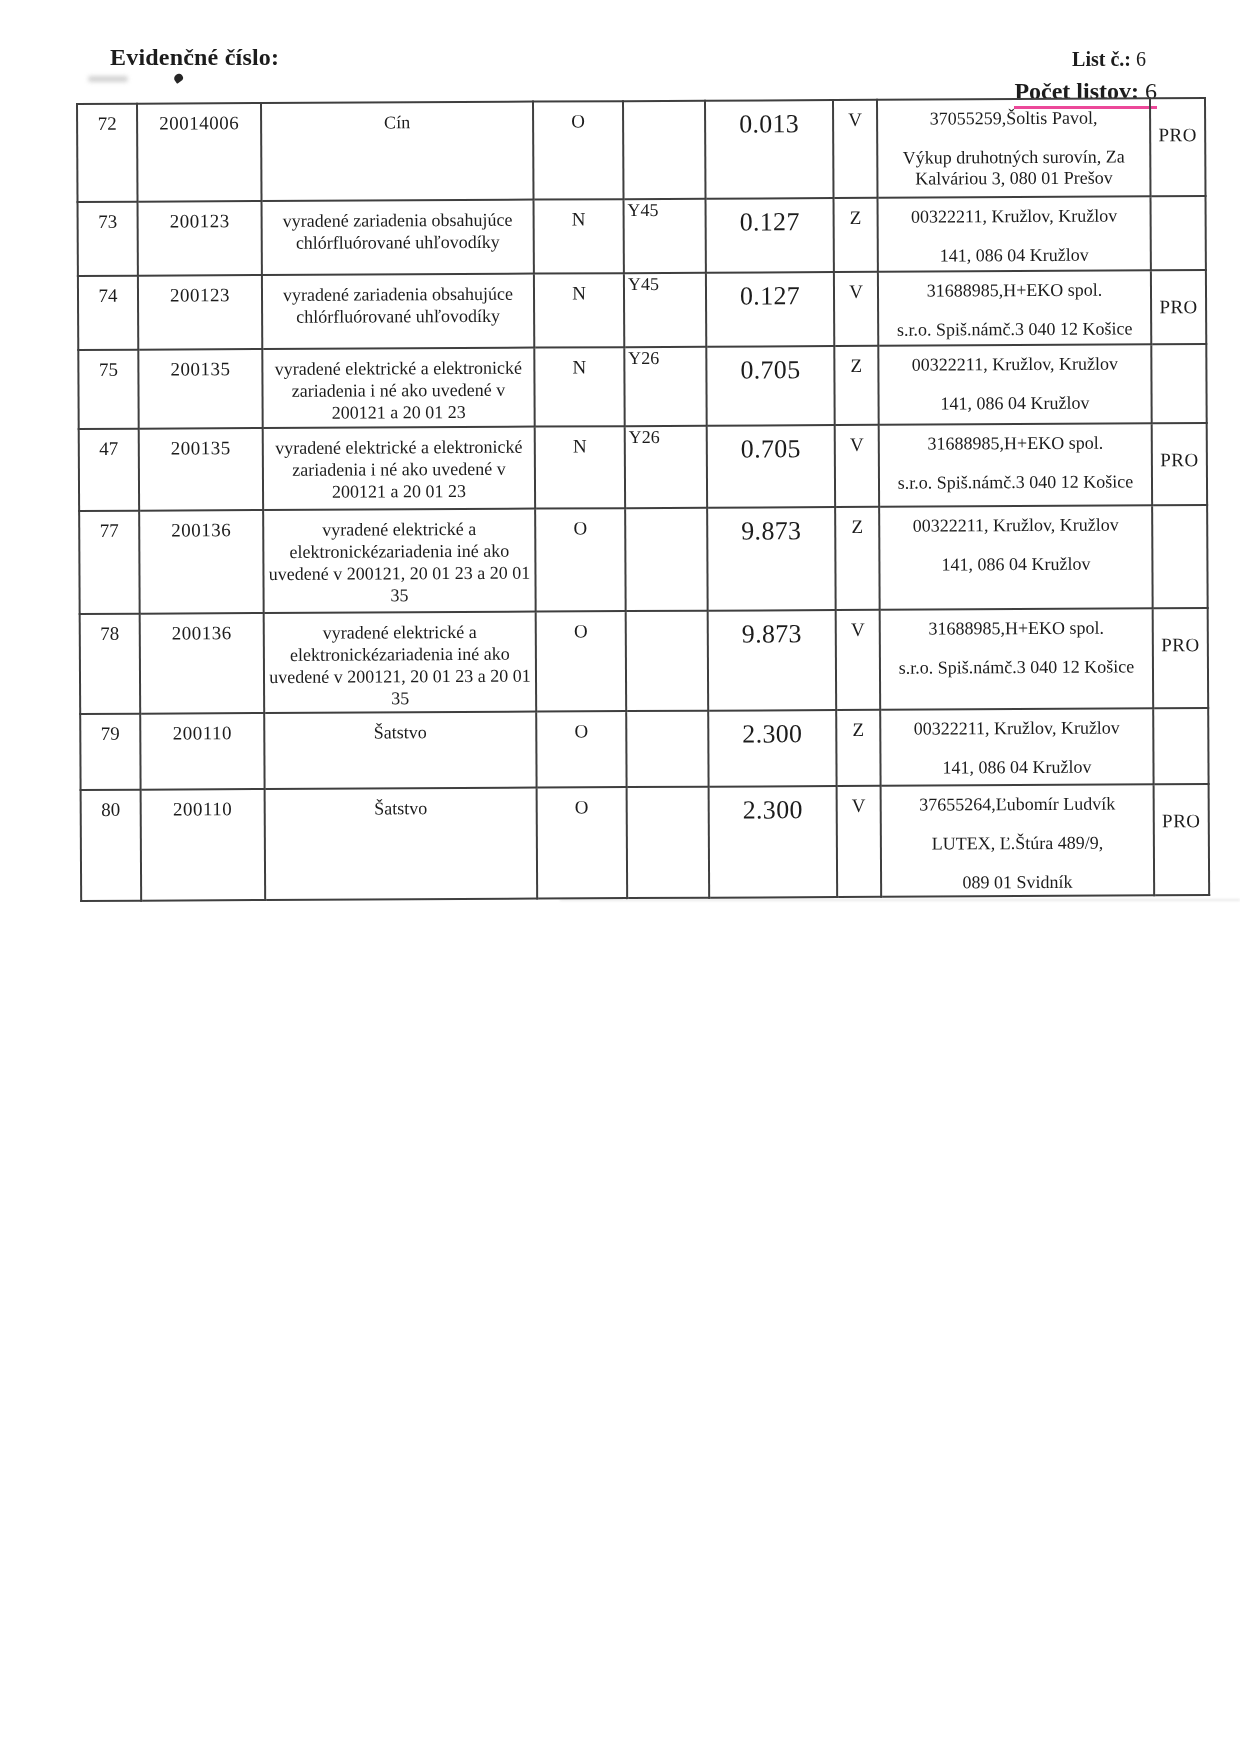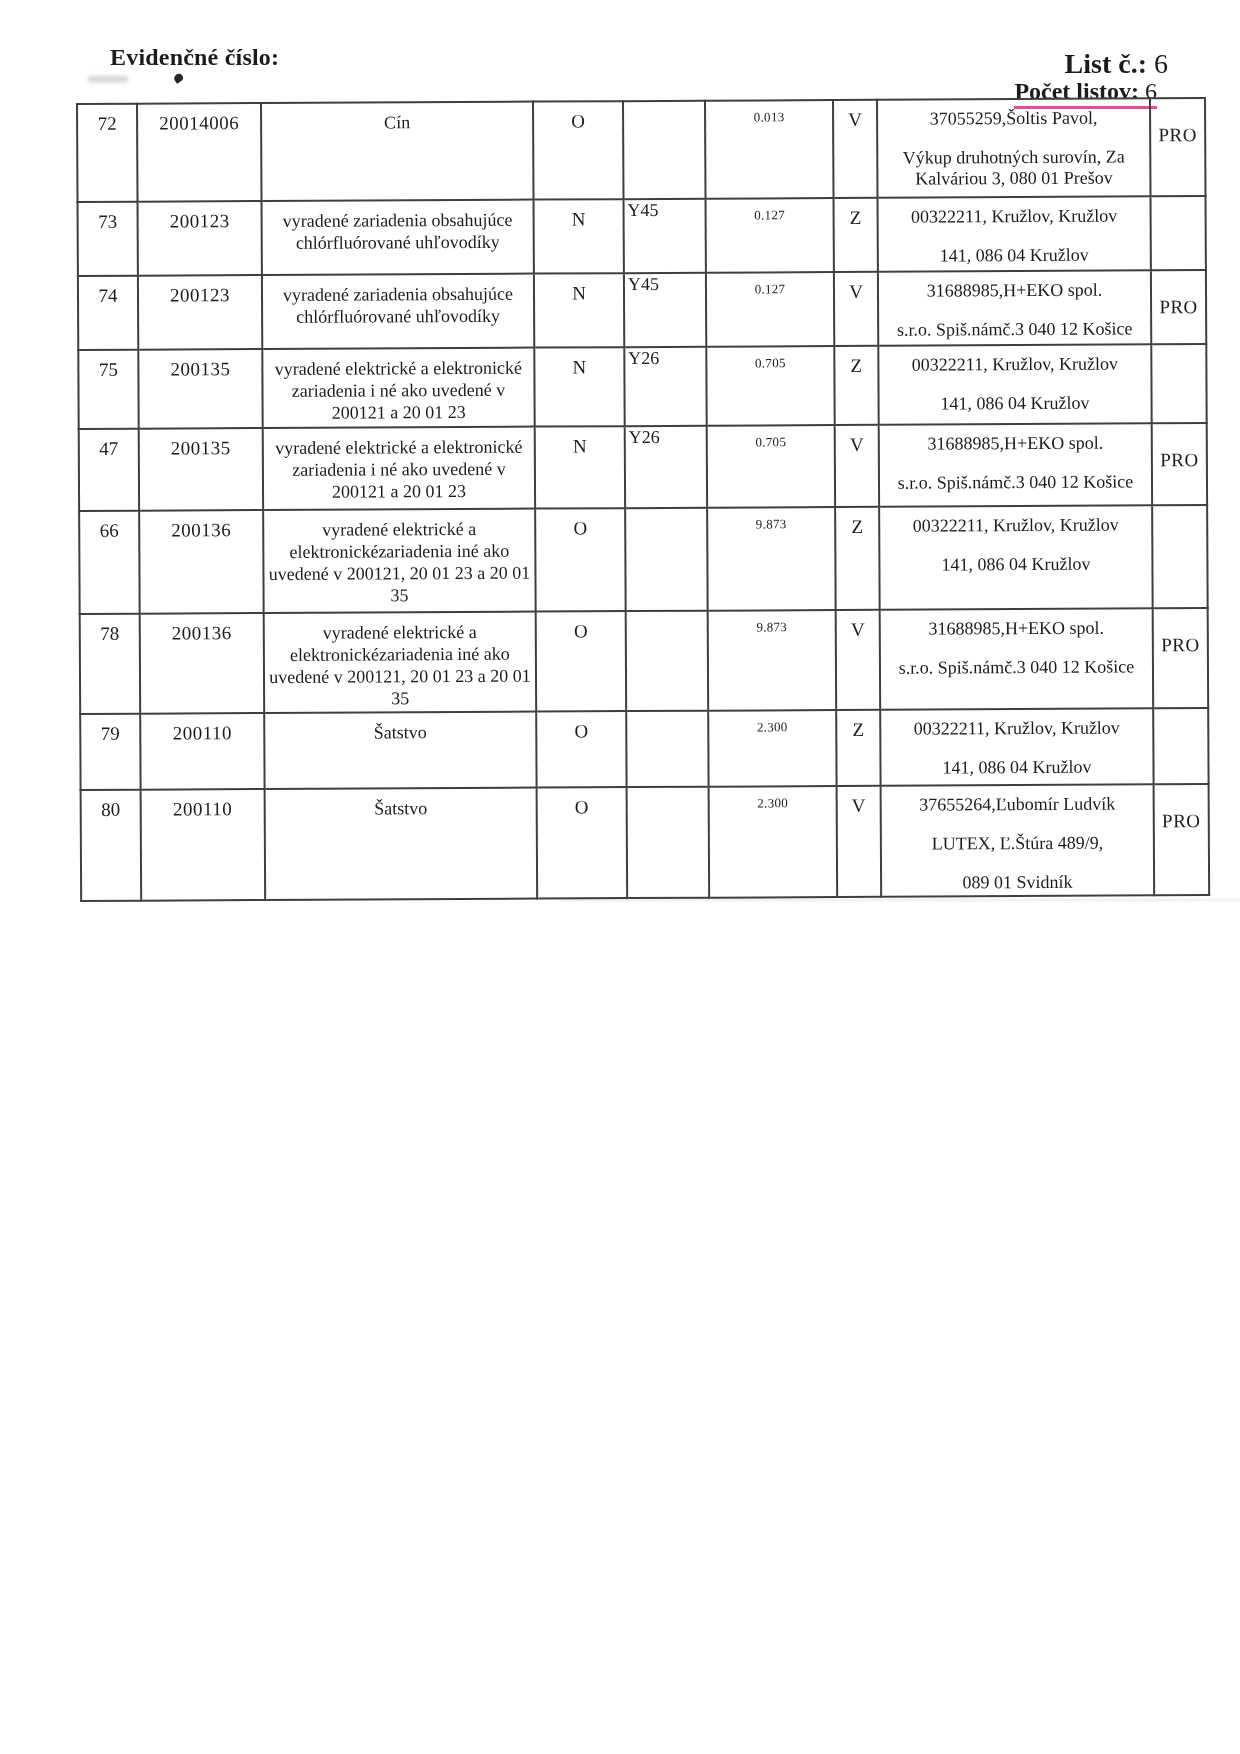--- a/index.html
+++ b/index.html
@@ -17,22 +17,22 @@
     overflow:hidden;
   }
   .page{position:absolute;inset:0;background:var(--bg);border-radius:27px;}
 
   
   .evidence{
     position:absolute;left:110px;top:44px;
     font-size:24px;font-weight:bold;letter-spacing:.2px;
   }
   .list-no{
-    position:absolute;right:72px;top:48px;
-    font-size:28px;white-space:nowrap;
+    position:absolute;right:94px;top:48px;
+    font-size:20px;white-space:nowrap;
   }
   .list-no .b{font-weight:bold;}
   .pocet{
     position:absolute;right:83px;top:78px;
     font-size:24px;white-space:nowrap;
     border-bottom:3px solid #ec4899;padding-bottom:1px;
   }
   .pocet .b{font-weight:bold;}
 
   
@@ -66,21 +66,21 @@
     overflow:hidden;
   }
   td.c-num{font-size:19px;}
   td.c-code{font-size:19px;letter-spacing:.5px;}
   td.c-desc{font-size:18px;line-height:22px;padding-top:8px;}
   td.c-type{font-size:19px;}
   td.c-ycode{
     text-align:left;vertical-align:top;
     padding:0 0 16px 3px;line-height:21px;font-size:18px;
   }
-  td.c-qty{font-size:13px;letter-spacing:.3px;}
+  td.c-qty{font-size:26px;letter-spacing:.3px;}
   td.c-vz{font-size:19px;}
   td.c-company{font-size:18px;line-height:21px;padding-top:8px;padding-left:2px;padding-right:2px;}
   td.c-company .cline + .cline{margin-top:18px;}
   td.c-pro{font-size:19px;letter-spacing:.5px;padding-top:25px;}
 </style>
 </head>
 <body>
 
 <div class="page">
 
@@ -178,21 +178,21 @@
             <td class="c-ycode">Y26</td>
             <td class="c-qty">0.705</td>
             <td class="c-vz">V</td>
             <td class="c-company">
               <div class="cline">31688985,H+EKO spol.</div>
               <div class="cline">s.r.o. Spiš.námč.3 040 12 Košice</div>
             </td>
             <td class="c-pro">PRO</td>
           </tr>
           <tr style="height: 103px;">
-            <td class="c-num">66</td>
+            <td class="c-num">77</td>
             <td class="c-code">200136</td>
             <td class="c-desc">vyradené elektrické a elektronickézariadenia iné ako uvedené v 200121, 20 01 23 a 20 01 35</td>
             <td class="c-type">O</td>
             <td class="c-ycode"></td>
             <td class="c-qty">9.873</td>
             <td class="c-vz">Z</td>
             <td class="c-company">
               <div class="cline">00322211, Kružlov, Kružlov</div>
               <div class="cline">141, 086 04 Kružlov</div>
             </td>

